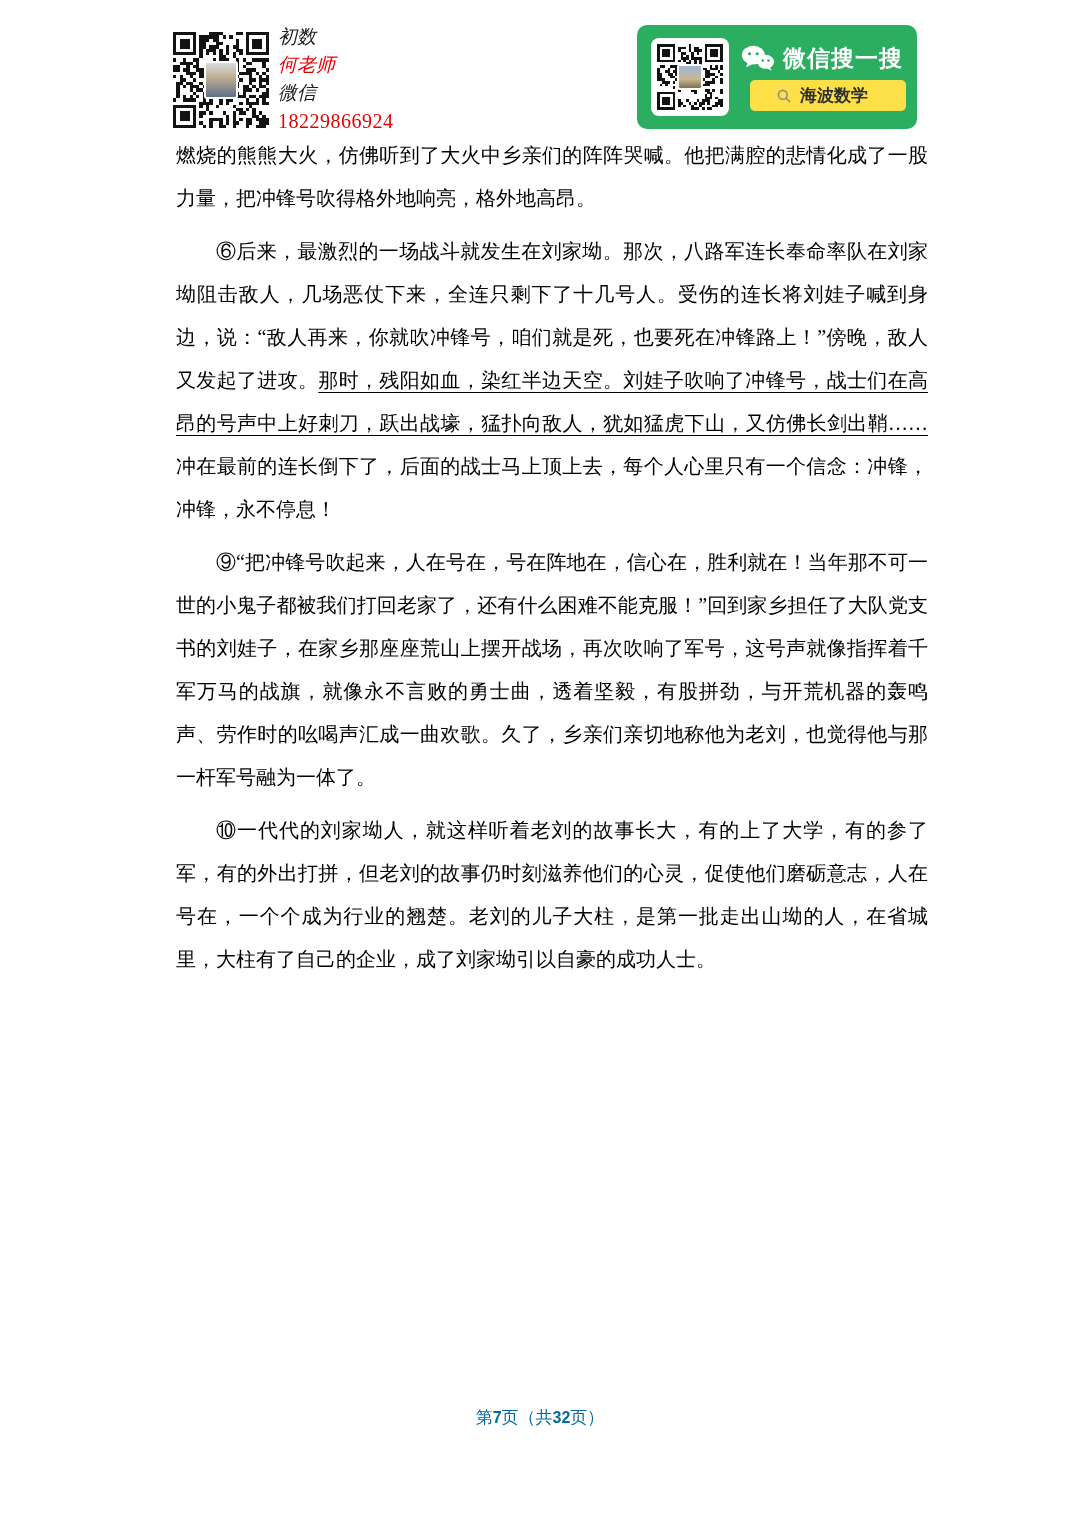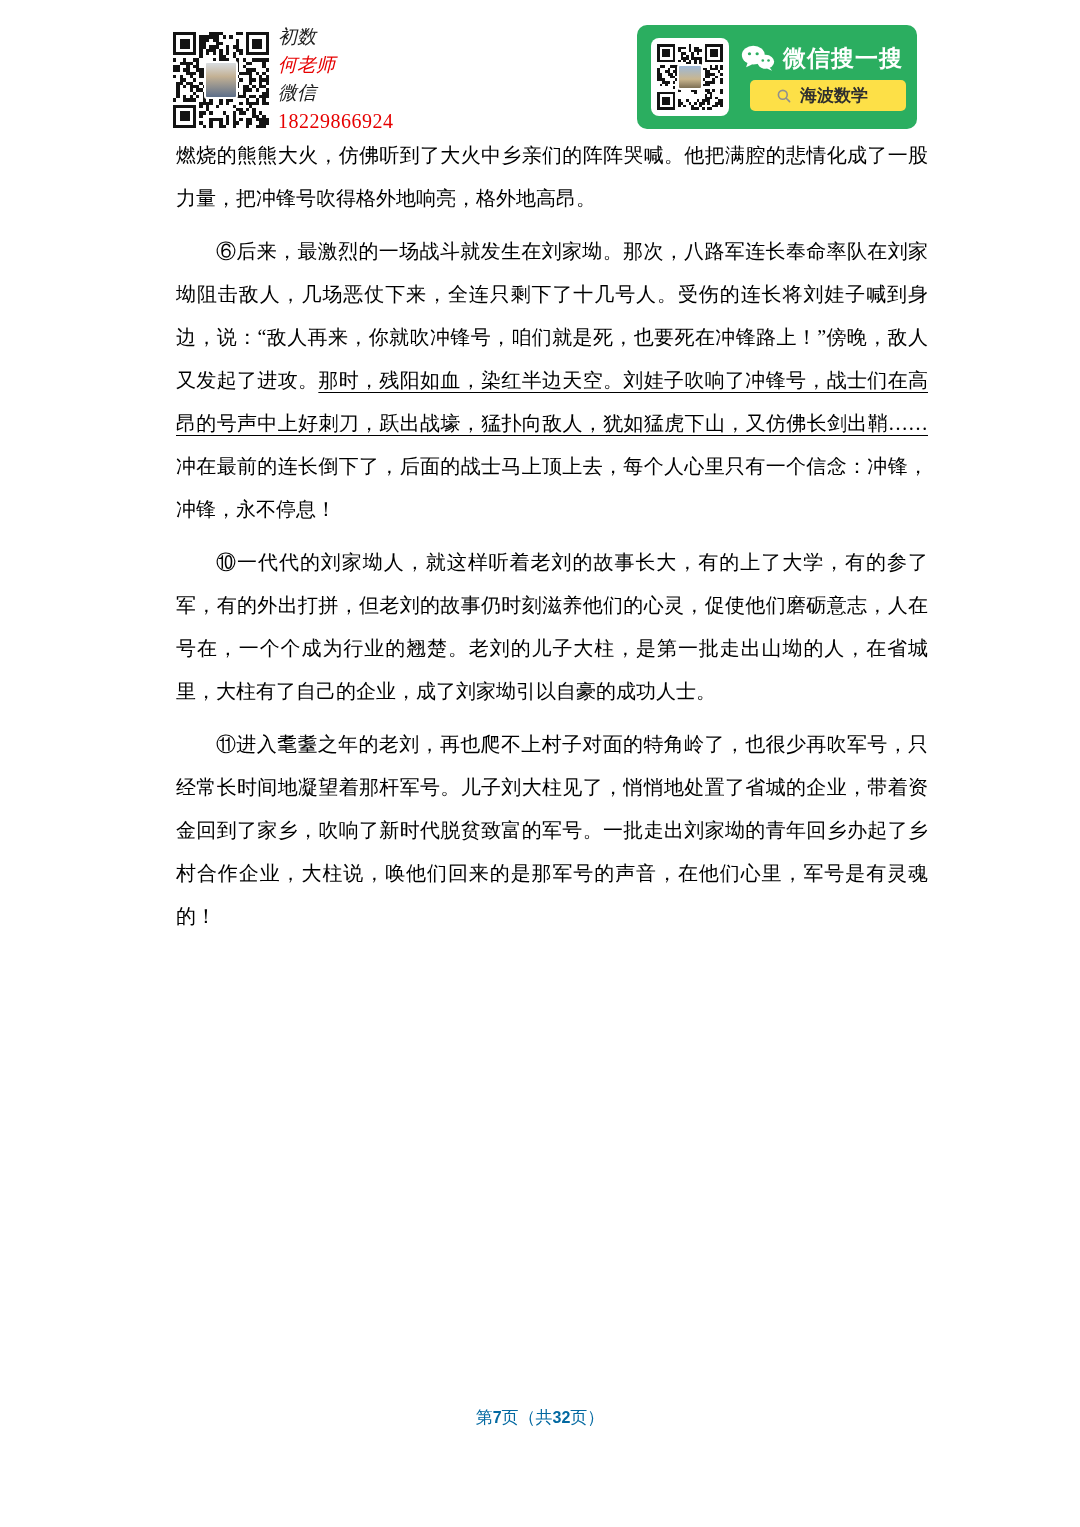--- a/index.html
+++ b/index.html
@@ -796,19 +796,19 @@
         </span>
         <span class="search-txt">海波数学</span>
       </div>
     </div>
 
   </div>
 
   <main class="doc">
       <p class="para"><span>燃烧的熊熊大火，仿佛听到了大火中乡亲们的阵阵哭喊。他把满腔的悲情化成了一股力量，把冲锋号吹得格外地响亮，格外地高昂。</span></p>
       <p class="para ind"><span>⑥后来，最激烈的一场战斗就发生在刘家坳。那次，八路军连长奉命率队在刘家坳阻击敌人，几场恶仗下来，全连只剩下了十几号人。受伤的连长将刘娃子喊到身边，说：“敌人再来，你就吹冲锋号，咱们就是死，也要死在冲锋路上！”傍晚，敌人又发起了进攻。</span><span class="u">那时，残阳如血，染红半边天空。刘娃子吹响了冲锋号，战士们在高昂的号声中上好刺刀，跃出战壕，猛扑向敌人，犹如猛虎下山，又仿佛长剑出鞘……</span><span>冲在最前的连长倒下了，后面的战士马上顶上去，每个人心里只有一个信念：冲锋，冲锋，永不停息！</span></p>
+      <p class="para ind"><span>⑨“把冲锋号吹起来，人在号在，号在阵地在，信心在，胜利就在！当年那不可一世的小鬼子都被我们打回老家了，还有什么困难不能克服！”回到家乡担任了大队党支书的刘娃子，在家乡那座座荒山上摆开战场，再次吹响了军号，这号声就像指挥着千军万马的战旗，就像永不言败的勇士曲，透着坚毅，有股拼劲，与开荒机器的轰鸣声、劳作时的吆喝声汇成一曲欢歌。久了，乡亲们亲切地称他为老刘，也觉得他与那一杆军号融为一体了。</span></p>
       <p class="para ind"><span>⑩一代代的刘家坳人，就这样听着老刘的故事长大，有的上了大学，有的参了军，有的外出打拼，但老刘的故事仍时刻滋养他们的心灵，促使他们磨砺意志，人在号在，一个个成为行业的翘楚。老刘的儿子大柱，是第一批走出山坳的人，在省城里，大柱有了自己的企业，成了刘家坳引以自豪的成功人士。</span></p>
-      <p class="para ind"><span>⑪进入耄耋之年的老刘，再也爬不上村子对面的特角岭了，也很少再吹军号，只经常长时间地凝望着那杆军号。儿子刘大柱见了，悄悄地处置了省城的企业，带着资金回到了家乡，吹响了新时代脱贫致富的军号。一批走出刘家坳的青年回乡办起了乡村合作企业，大柱说，唤他们回来的是那军号的声音，在他们心里，军号是有灵魂的！</span></p>
     </main>
 
   <footer class="ftr"><span>第</span><b>7</b><span>页（共</span><b>32</b><span>页）</span></footer>
 
 </div>
 
 </body></html>

